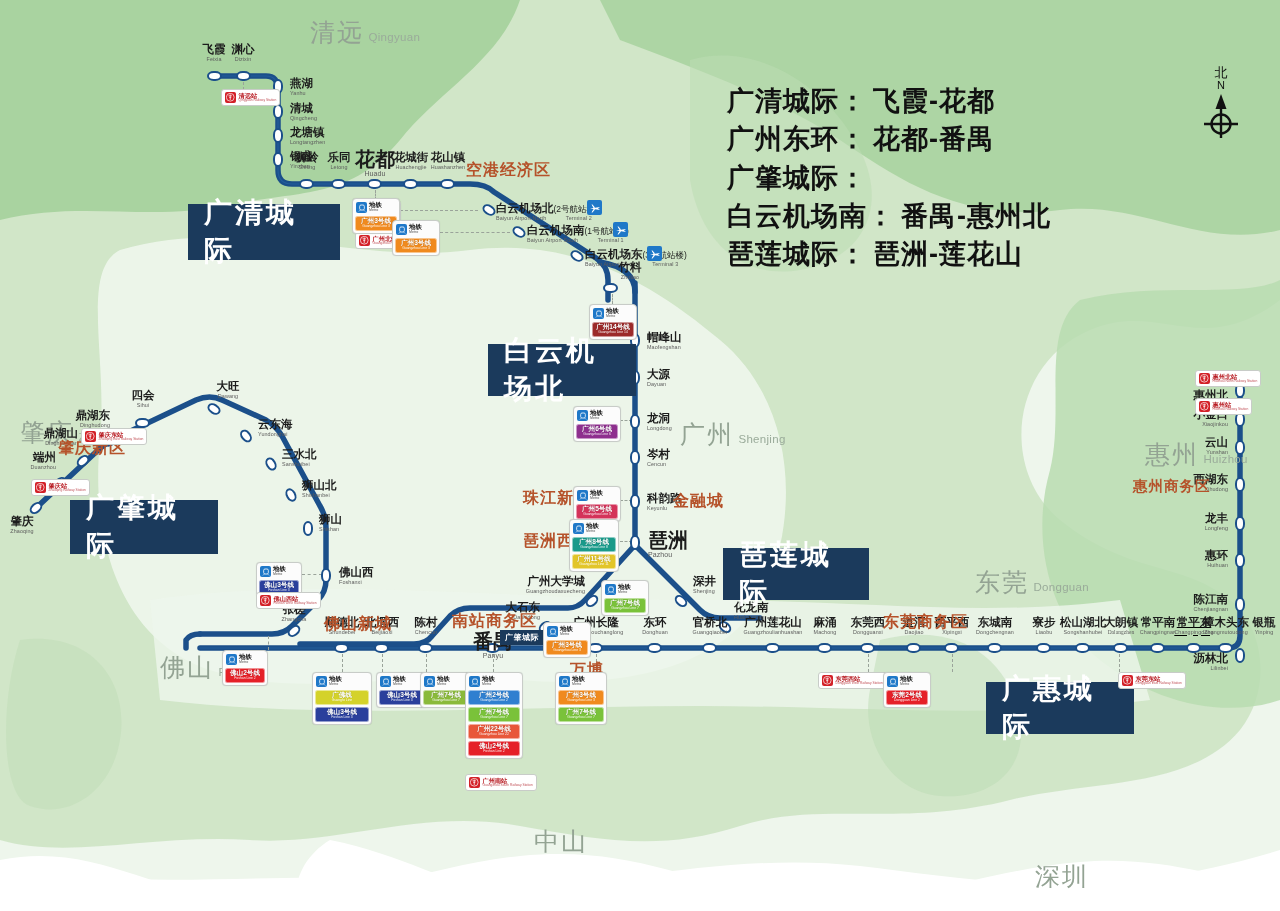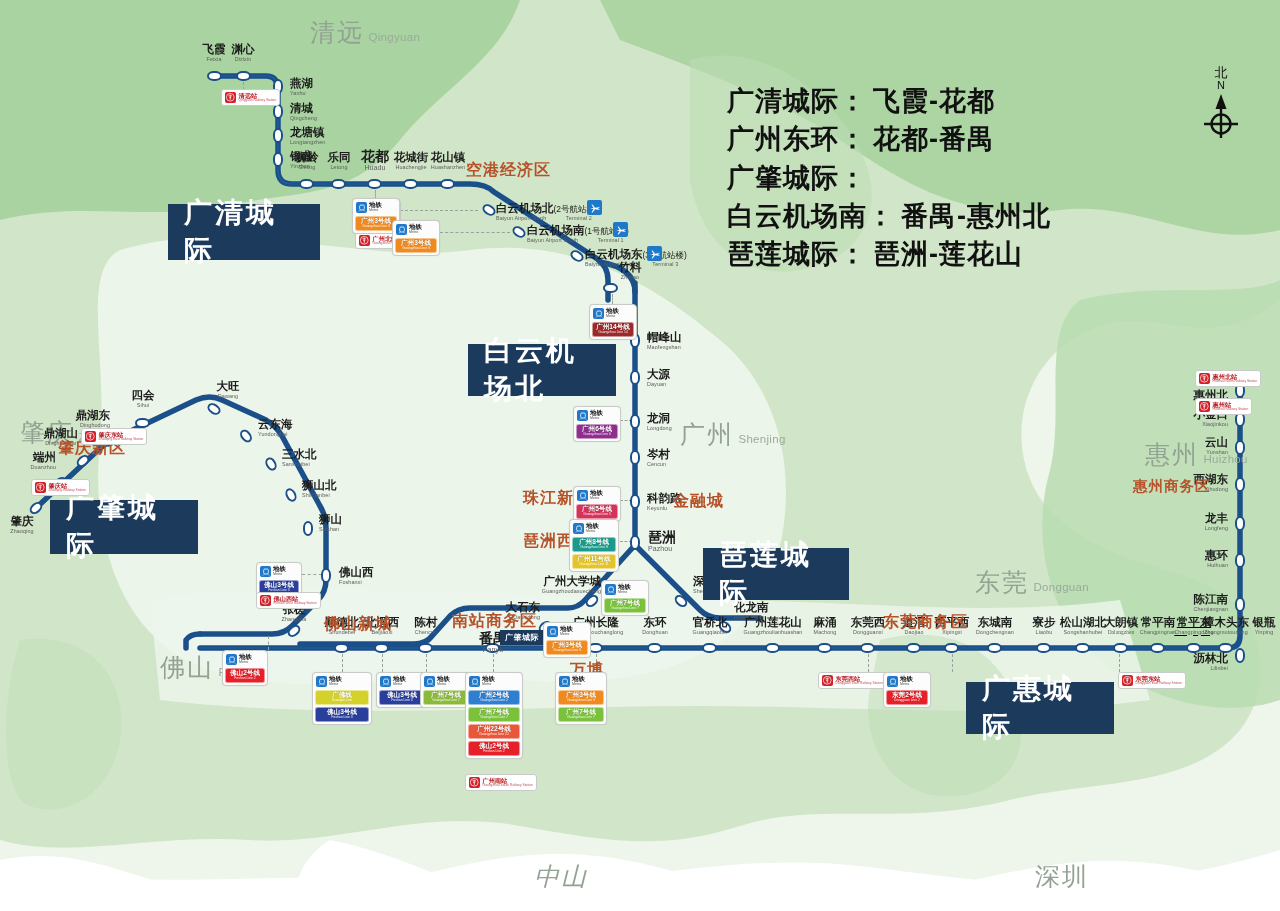--- a/index.html
+++ b/index.html
@@ -17,37 +17,37 @@
   
   .city { position:absolute; color:#8e9c8e; text-align:center; line-height:1.0; }
   .city .cn { font-size:25px; font-weight:400; letter-spacing:2px; color:#93a393; }
   .city .en { font-size:11.5px; letter-spacing:0.3px; margin-top:3px; color:#9aab9a; }
 
   
   .plate {
     position:absolute; background:#1b3a5c; color:#fff;
     display:flex; align-items:center; justify-content:center;
     font-size:28px; font-weight:700; letter-spacing:3px;
-    padding:8px 16px; z-index:6;
+    padding:8px 16px; z-index:6;margin-left:20px;
   }
 
   
   .legend { position:absolute; z-index:7; }
   .legend-row {
     font-size:27px; font-weight:700; color:#111; letter-spacing:1px;
     white-space:nowrap; line-height:1.42; display:flex;
   }
   .legend-row .lg-name { display:inline-block; }
   .legend-row .lg-val { display:inline-block; margin-left:6px; }
 
   
   .stn { position:absolute; z-index:5; white-space:nowrap; line-height:1.0; }
   .stn .cn { font-size:11.5px; color:#1c1c1c; font-weight:700; display:block; }
   .stn .en { font-size:5.4px; color:#5c5c5c; display:block; margin-top:1px; letter-spacing:0.1px; }
-  .stn.big .cn { font-size:14px; }
+  .stn.big .cn { font-size:20px; }
   .stn.big .en { font-size:7px; }
   .stn.ctr { text-align:center; transform:translateX(-50%); }
   .stn.rt { text-align:left; }
   .stn.lf { text-align:right; transform:translateX(-100%); }
 
   
   .node {
     position:absolute; z-index:4; background:#fff;
     border:2.2px solid #1b4f8a; border-radius:50%;
   }
@@ -211,21 +211,21 @@
       <span class="en">Huizhou</span>
     </div>
     <div class="city" style="left:975px; top:570px;">
       <span class="cn">东莞</span>
       <span class="en">Dongguan</span>
     </div>
     <div class="city" style="left:160px; top:655px;">
       <span class="cn">佛山</span>
       <span class="en">Foshan</span>
     </div>
-    <div class="city" style="left:534px; top:864px;font-style:italic;">
+    <div class="city" style="left:534px; top:829px;">
       <span class="cn">中山</span>
     </div>
     <div class="city" style="left:1035px; top:864px;">
       <span class="cn">深圳</span>
     </div>
 
     <div class="legend" style="left:727px; top:82px;">
       <div class="legend-row">
         <span class="lg-name">广清城际：</span>
         <span class="lg-val">飞霞-花都</span>
@@ -896,21 +896,21 @@
         <path d="M12 4 L12 20 M7 8 L17 8 M9 13 L15 13" stroke="#fff" stroke-width="2" fill="none"></path>
           </svg>
       </span>
       <span class="rail-txt">
         <span class="c">广州南站</span>
         <span class="e">Guangzhou South Railway Station</span>
       </span>
     </div>
 
     <div class="node d" style="left:585px; top:596px; transform:rotate(-42deg);"></div>
-    <div class="stn lf" style="left:585px; top:576px;margin-left:16px;">
+    <div class="stn lf" style="left:585px; top:576px;">
       <span class="cn">广州大学城</span>
       <span class="en">Guangzhoudaxuecheng</span>
     </div>
 
     <div class="node d" style="left:674px; top:596px; transform:rotate(42deg);"></div>
     <div class="stn rt" style="left:693px; top:576px;">
       <span class="cn">深井</span>
       <span class="en">Shenjing</span>
     </div>
     <div class="badge" style="left:601px; top:580px; width:48px;">

